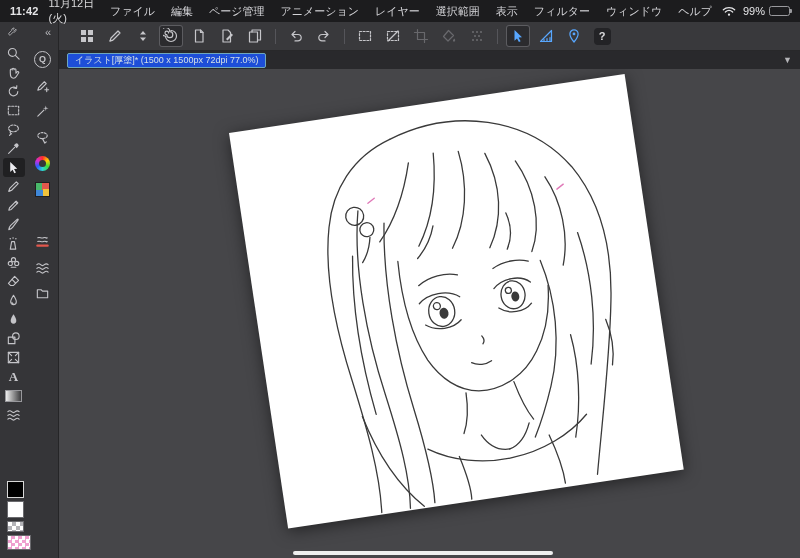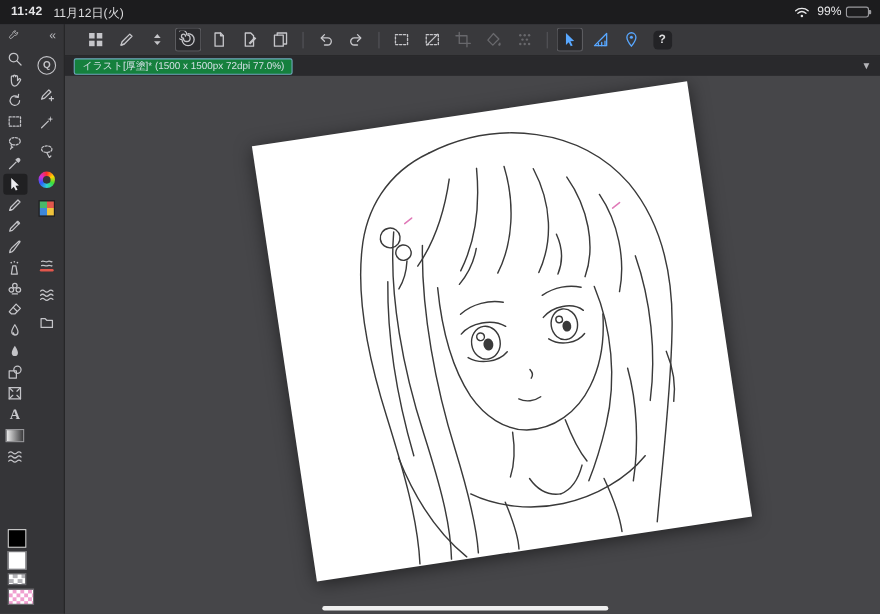--- a/index.html
+++ b/index.html
@@ -65,38 +65,50 @@
   .toolbar{height:28px;background:#39393c;border-bottom:1px solid #28282a;display:flex;align-items:center;gap:4px;padding:0 8px 0 16px;flex:0 0 auto}
   .tb-btn{width:24px;height:22px;display:flex;align-items:center;justify-content:center;color:#c6c6ca;border-radius:3px;flex:0 0 auto}
   .tb-btn svg{width:16px;height:16px;display:block}
   .tb-btn.selected{background:#2b2b2e;box-shadow:inset 0 0 0 1px #5c5c60}
   .tb-btn.accent{color:#58a7ff}
   .tb-btn.disabled{color:#68686c}
   .tb-sep{width:1px;height:15px;background:#55555a;margin:0 4px;flex:0 0 auto}
   .help-badge{width:17px;height:17px;border-radius:4px;background:#232326;color:#dcdcde;font-weight:bold;font-size:11px;display:flex;align-items:center;justify-content:center}
   
   .tabbar{height:18px;background:#29292c;display:flex;align-items:center;padding:0 8px;flex:0 0 auto}
-  .doc-tab{font-size:9px;color:#d4e0e6;background:#15803d;border:1px solid #6fa7bc;border-radius:2px;padding:1px 7px;line-height:11px;white-space:nowrap}
+  .doc-tab{font-size:9px;color:#d4e0e6;background:#1d4ed8;border:1px solid #6fa7bc;border-radius:2px;padding:1px 7px;line-height:11px;white-space:nowrap}
   .tab-chevron{margin-left:auto;color:#b4b4b8;font-size:9px}
   
   .canvas-area{flex:1;position:relative;background:#464649;overflow:hidden}
   .art-canvas{
     position:absolute;left:170px;top:64px;width:400px;height:400px;background:#ffffff;
     transform:rotate(-8.5deg);transform-origin:0 0;
     box-shadow:0 3px 16px rgba(0,0,0,.5);
   }
   .art-canvas svg{width:100%;height:100%;display:block}
   .home-indicator{position:absolute;left:293px;bottom:3px;width:260px;height:4px;border-radius:2px;background:#efefef;z-index:8}
 </style>
 </head>
 <body>
 
 <div class="statusbar">
   <span class="sb-time">11:42</span>
   <span class="sb-date">11月12日(火)</span>
+  <div class="menu" id="menu-list">
+      <span class="menu-item">ファイル</span>
+      <span class="menu-item">編集</span>
+      <span class="menu-item">ページ管理</span>
+      <span class="menu-item">アニメーション</span>
+      <span class="menu-item">レイヤー</span>
+      <span class="menu-item">選択範囲</span>
+      <span class="menu-item">表示</span>
+      <span class="menu-item">フィルター</span>
+      <span class="menu-item">ウィンドウ</span>
+      <span class="menu-item">ヘルプ</span>
+    </div>
   <div class="sb-right">
     <span class="ico wifi">
       <svg viewBox="0 0 16 12" fill="none" stroke="#e6e6e8" stroke-width="1.4" stroke-linecap="round">
         <path d="M1.5 4 C5 .8 11 .8 14.5 4"></path>
           <path d="M3.8 6.6 C6.3 4.4 9.7 4.4 12.2 6.6"></path>
         <circle cx="8" cy="9.6" r="1.3" fill="#e6e6e8" stroke="none"></circle>
       </svg>
     </span>
     <span class="battery">
       <span>99%</span>

